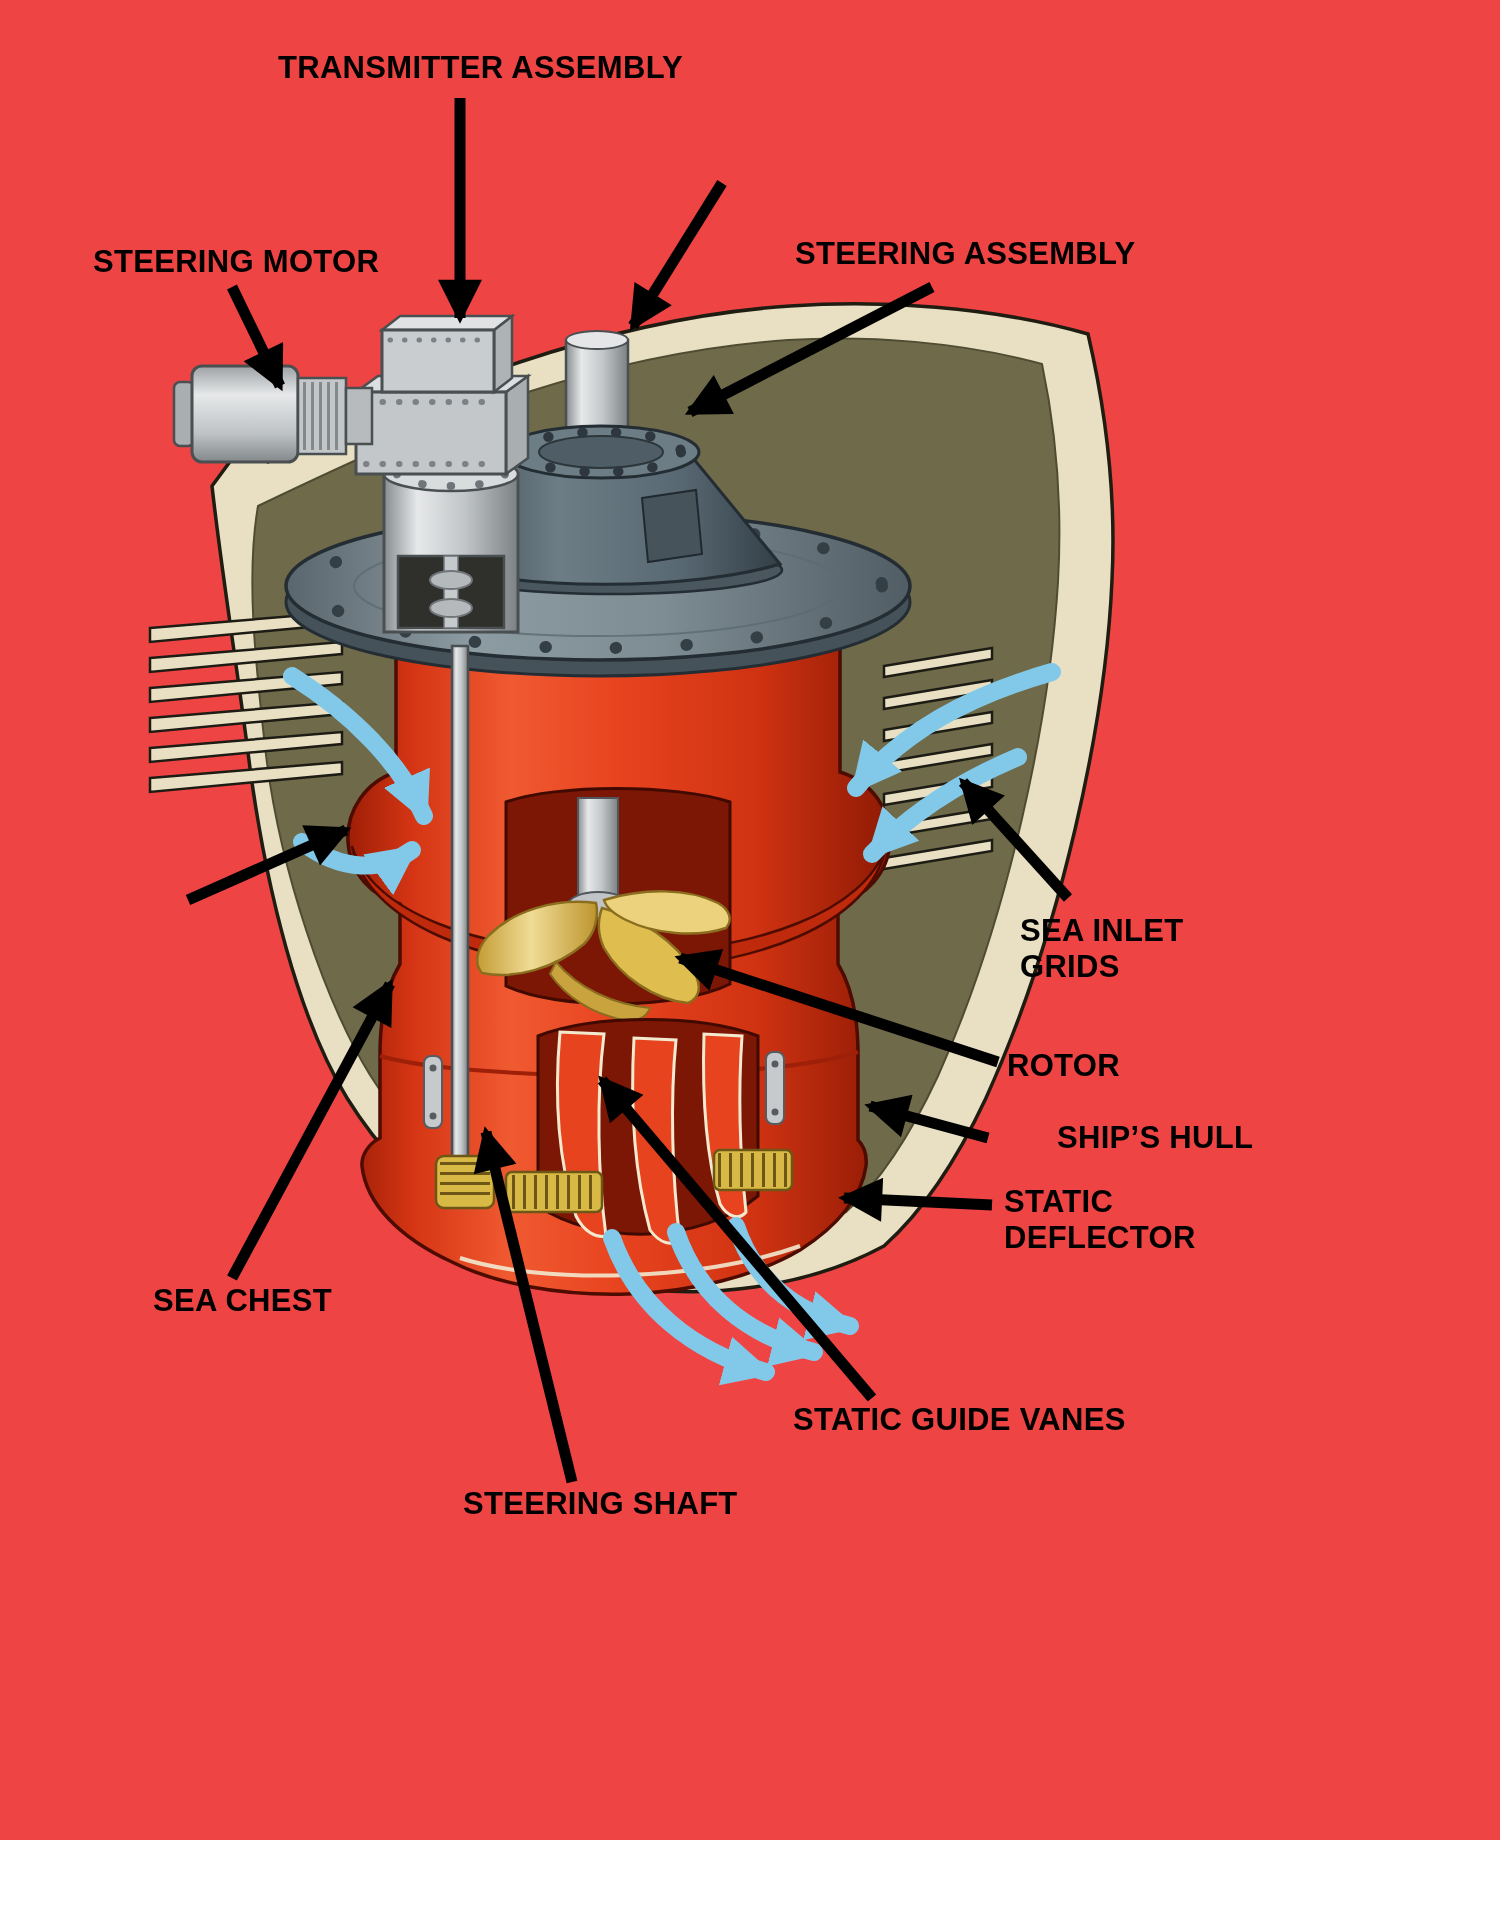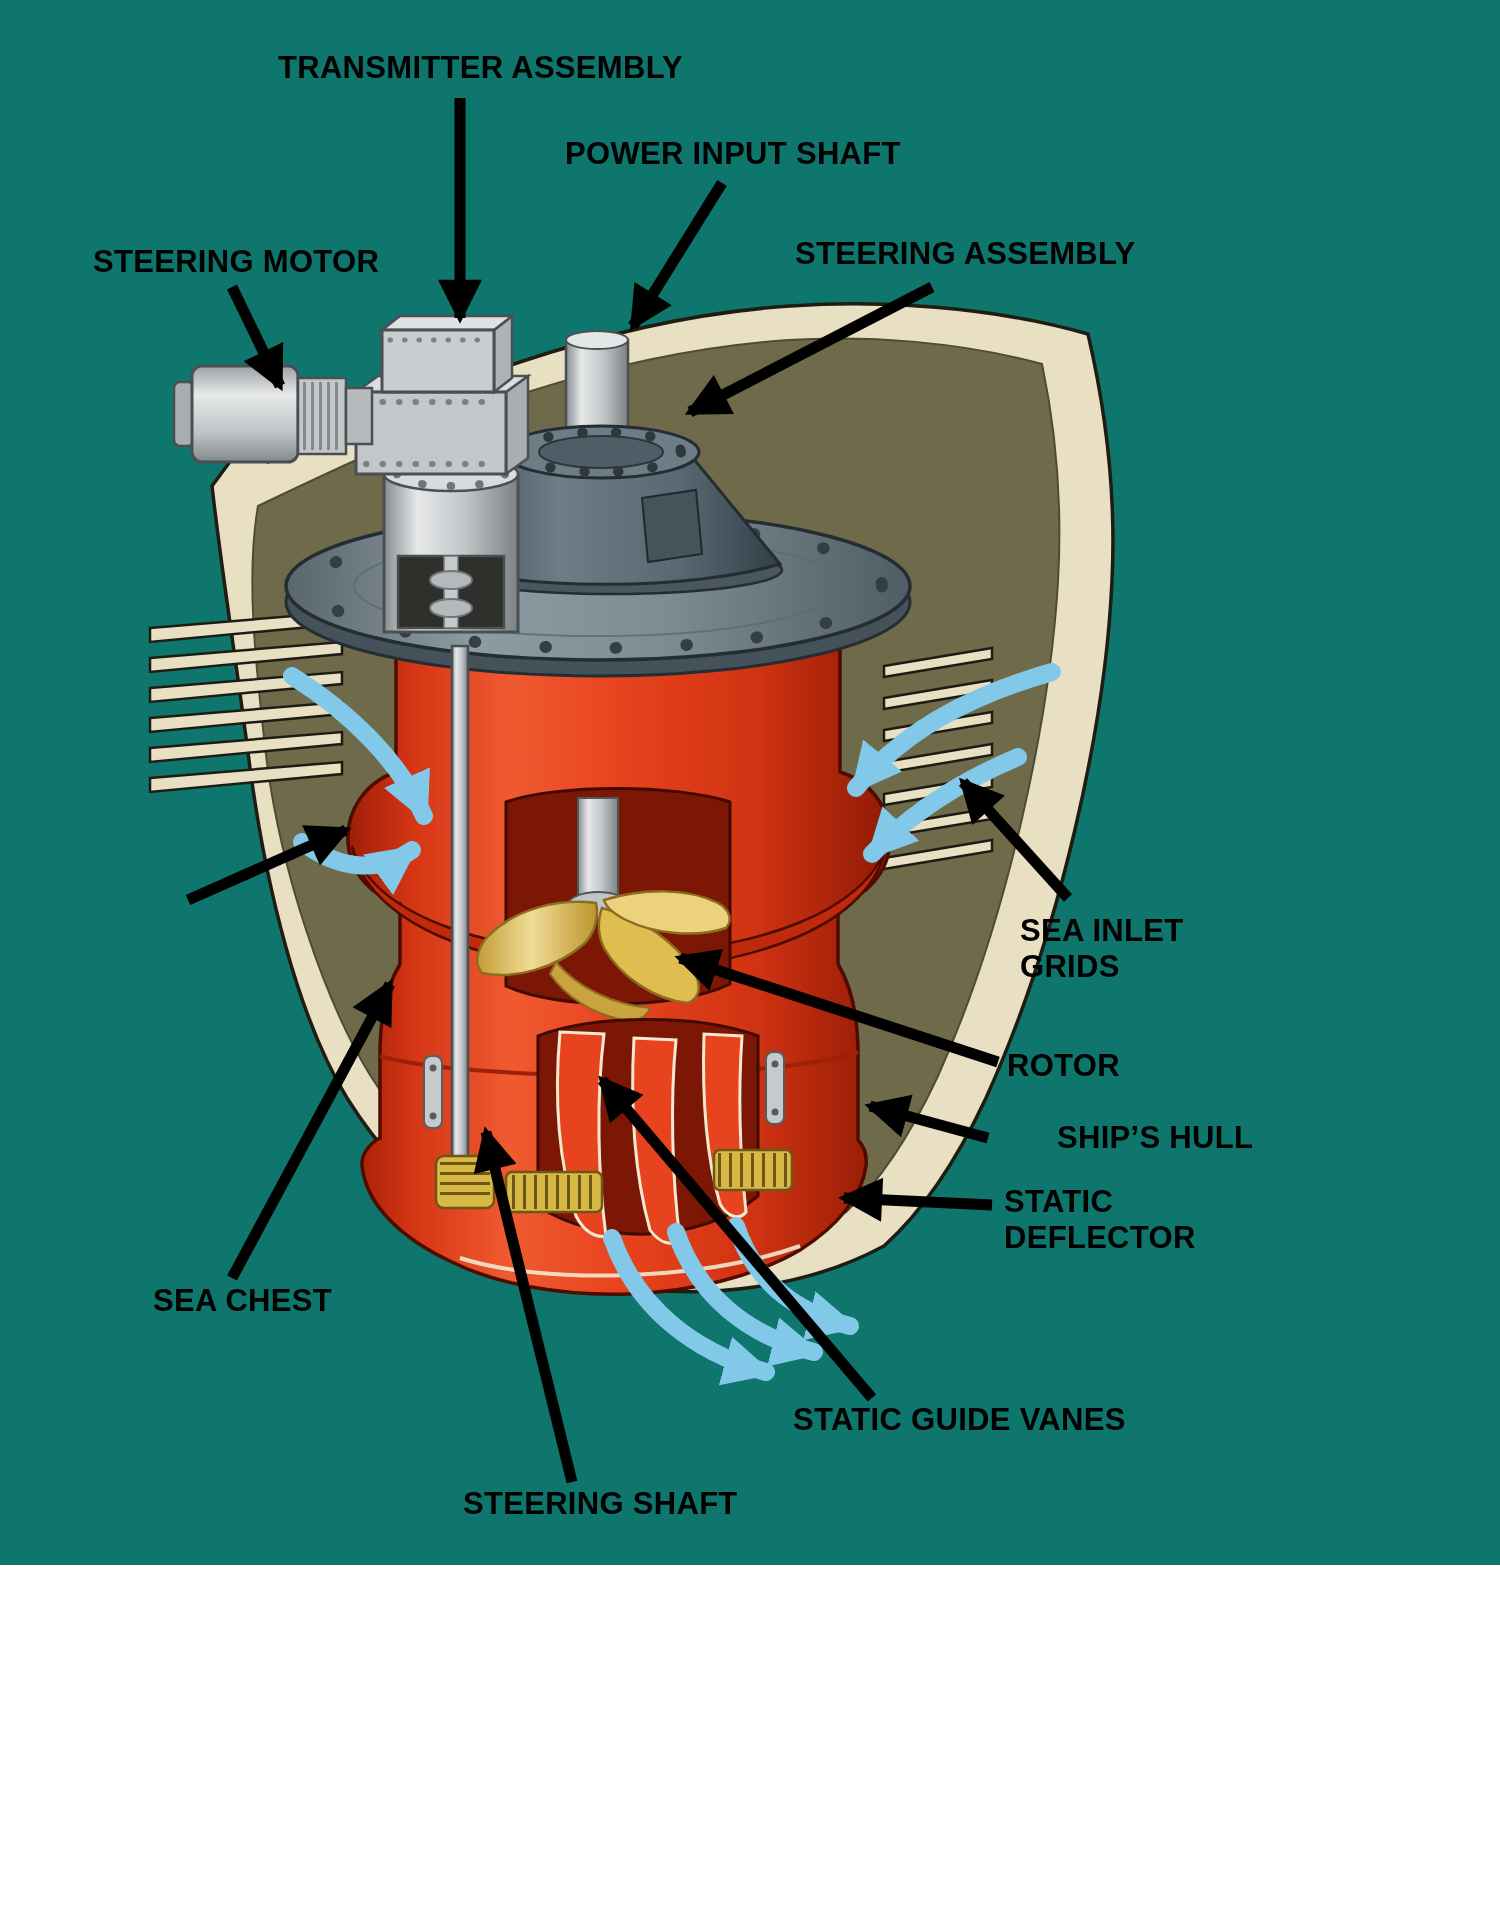--- a/index.html
+++ b/index.html
@@ -1,16 +1,16 @@
 <!DOCTYPE html>
 <html><head>
 <meta charset="utf-8">
 <style>
   html,body{margin:0;padding:0;background:#ffffff;}
-  #canvas{position:relative;width:1500px;height:1565px;background:#0f766e;overflow:hidden;}
+  #canvas{position:relative;width:1500px;height:1840px;background:#ef4444;overflow:hidden;}
   #art{position:absolute;left:0;top:0;width:1500px;height:1908px;}
   .lbl{
     position:absolute;
     font-family:"Liberation Sans",sans-serif;
     font-weight:700;
     font-size:31px;
     line-height:1.15;
     letter-spacing:.3px;
     color:#000;
     white-space:pre-line;
@@ -262,21 +262,20 @@
       <path d="M998,1062 L680,958" marker-end="url(#ah)"></path>
       <path d="M988,1138 L870,1106" marker-end="url(#ah)"></path>
       <path d="M992,1205 L844,1198" marker-end="url(#ah)"></path>
       <path d="M232,1278 L390,984" marker-end="url(#ah)"></path>
       <path d="M872,1398 L602,1080" marker-end="url(#ah)"></path>
       <path d="M572,1482 L486,1132" marker-end="url(#ah)"></path>
     </g>
   </svg>
 
   <div class="lbl" id="l-transmitter">TRANSMITTER ASSEMBLY</div>
-  <div class="lbl" id="l-powershaft">POWER INPUT SHAFT</div>
   <div class="lbl" id="l-steeringmotor">STEERING MOTOR</div>
   <div class="lbl" id="l-bearing">STEERING ASSEMBLY</div>
   <div class="lbl" id="l-grids">SEA INLET
 GRIDS</div>
   <div class="lbl" id="l-rotor">ROTOR</div>
   <div class="lbl" id="l-hull">SHIP’S HULL</div>
   <div class="lbl" id="l-deflector">STATIC
 DEFLECTOR</div>
   <div class="lbl" id="l-seachest">SEA CHEST</div>
   <div class="lbl" id="l-vanes">STATIC GUIDE VANES</div>

